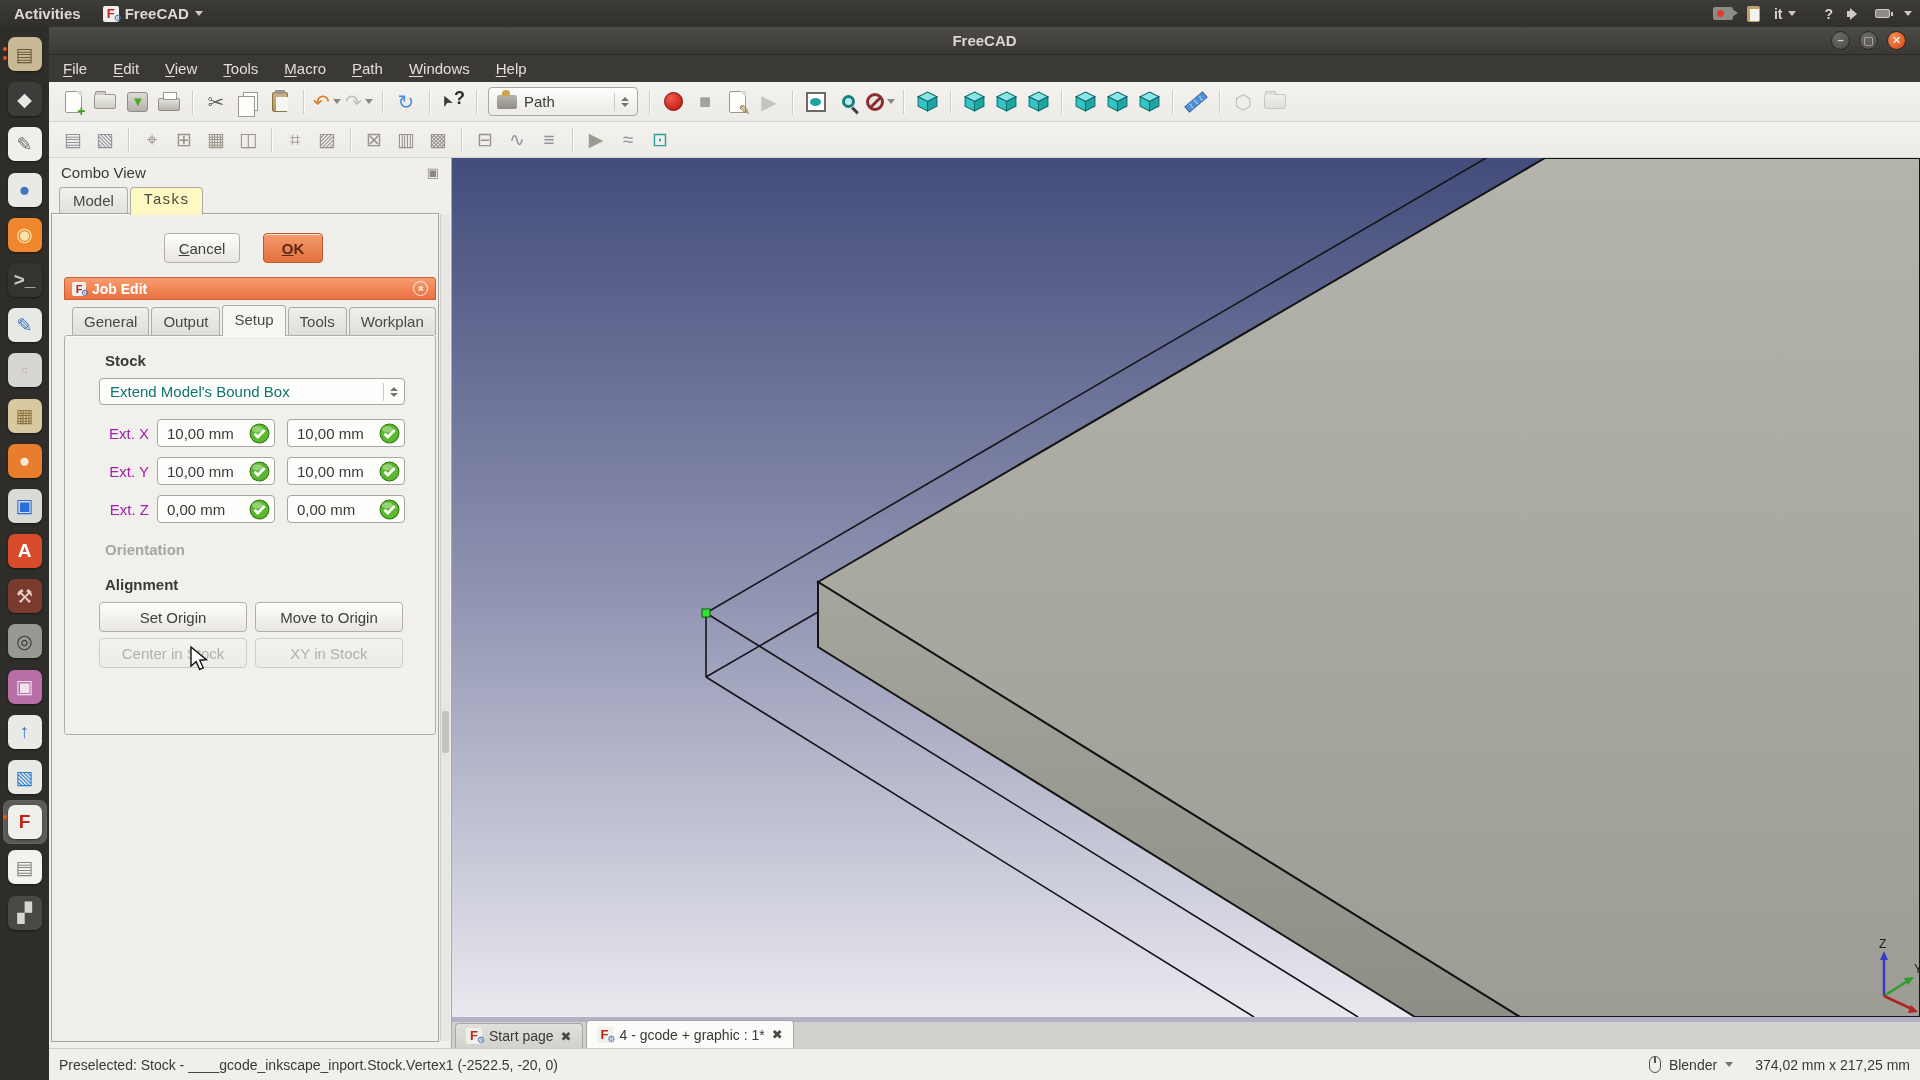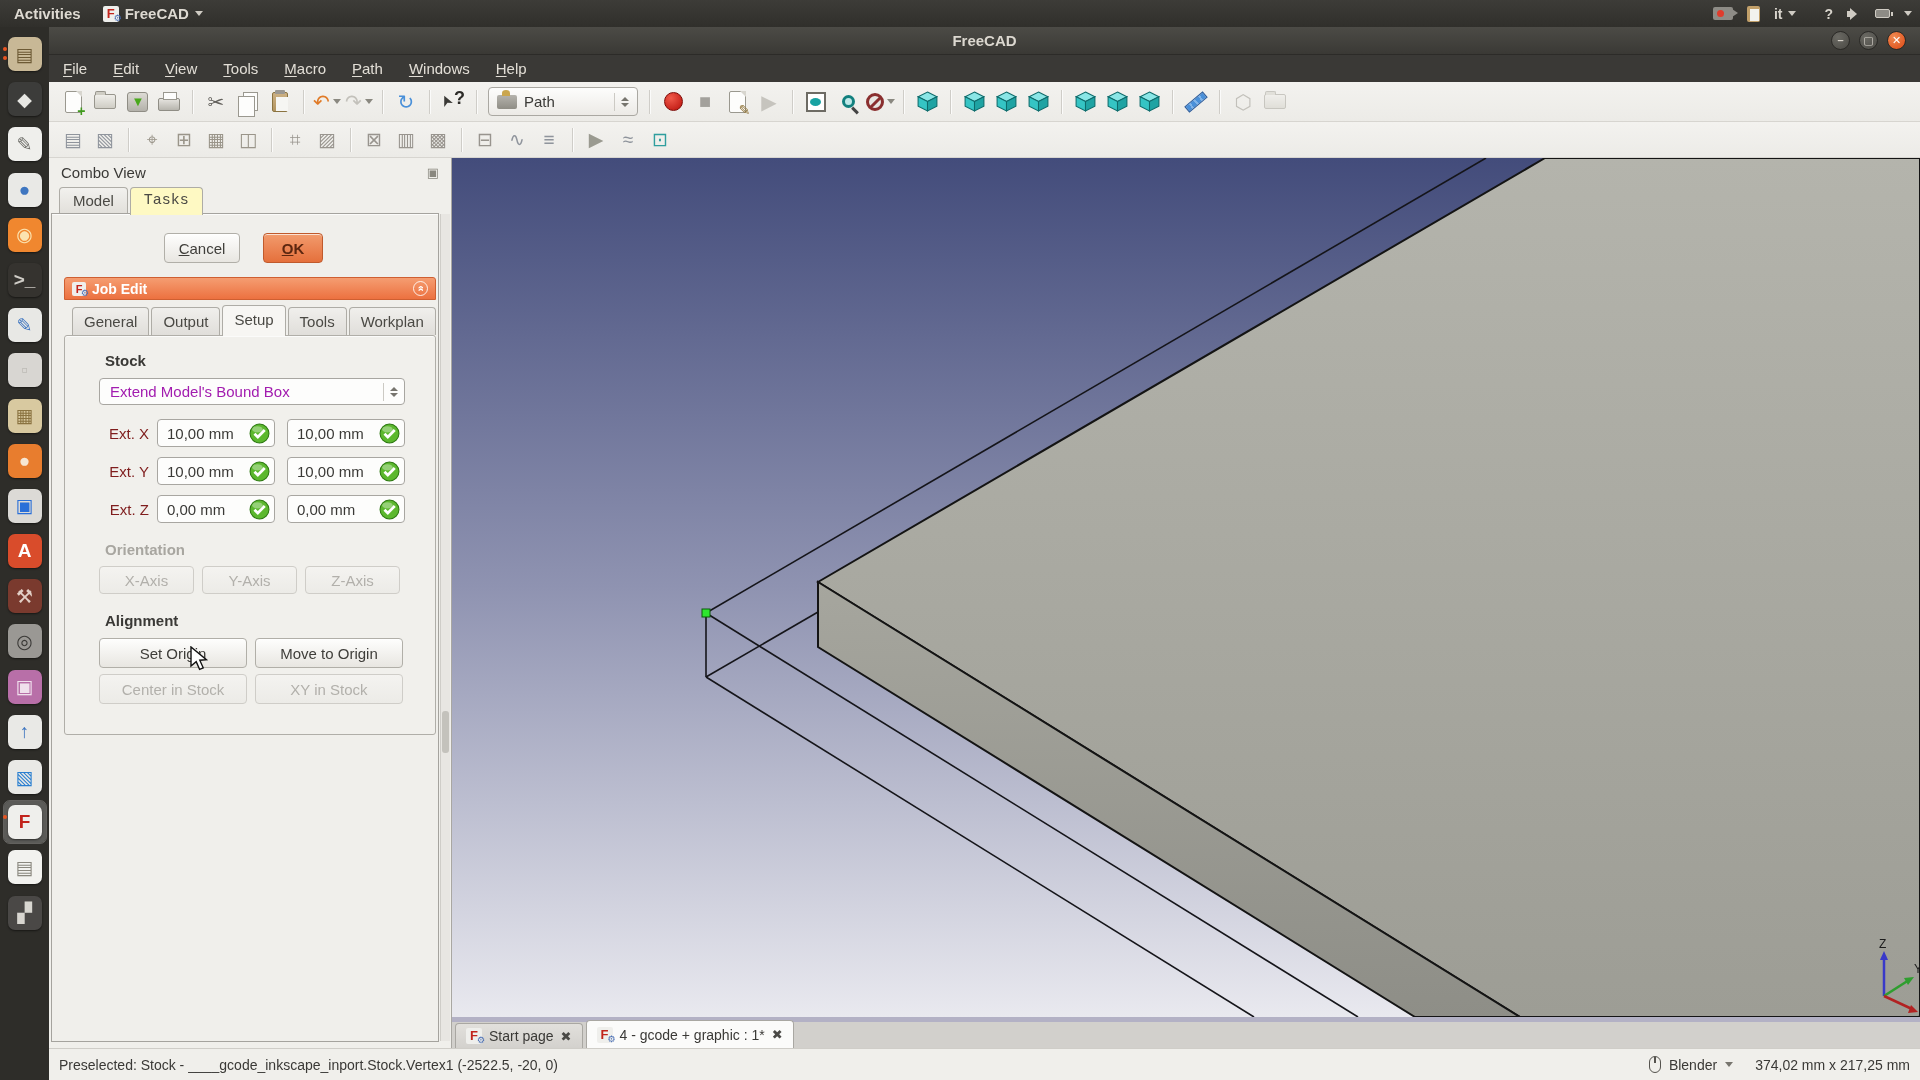--- a/index.html
+++ b/index.html
@@ -115,24 +115,24 @@
   .job-hdr{height:23px;background:linear-gradient(#f59d71,#ec7140);border:1px solid #cf5f31;border-radius:3px 3px 0 0;display:flex;align-items:center;padding:0 7px;color:#fff;font-weight:bold;font-size:14px;gap:6px;}
   .job-hdr .fc-mini{width:14px;height:14px;font-size:11px;line-height:14px;}
   .job-collapse{margin-left:auto;width:15px;height:15px;border:1px solid rgba(255,255,255,.85);border-radius:50%;color:#fff;display:flex;align-items:center;justify-content:center;}
   .job-collapse span{display:inline-block;transform:rotate(-90deg);font-size:11px;line-height:1;margin-top:-1px;}
   .job-tabs{display:flex;padding-left:8px;gap:2px;margin-top:5px;position:relative;z-index:2;align-items:flex-end;}
   .job-tab{padding:5px 11px;font-size:15px;color:#4a4944;background:linear-gradient(#f0efec,#e0deda);border:1px solid #aeaca6;border-bottom:none;border-radius:4px 4px 0 0;}
   .job-tab.active{background:#f7f6f3;padding-bottom:8px;margin-bottom:-1px;}
   .job-frame{border:1px solid #b0aea8;border-radius:3px;background:#f1f0ec;box-shadow:inset 0 1px 0 #fbfbfa;padding:12px 0 18px 0;min-height:400px;}
   .grp-label{font-weight:bold;font-size:15px;color:#3a3936;margin:4px 0 0 40px;}
   .grp-label.dim{color:#a8a6a0;}
-  .stock-select{display:flex;align-items:center;height:27px;background:#fdfdfc;border:1px solid #a8a6a1;border-radius:4px;margin:9px 30px 0 34px;padding:0 6px 0 10px;font-size:15px;color:#a21caf;}
+  .stock-select{display:flex;align-items:center;height:27px;background:#fdfdfc;border:1px solid #a8a6a1;border-radius:4px;margin:9px 30px 0 34px;padding:0 6px 0 10px;font-size:15px;color:#0f766e;}
   .stock-select .val{flex:1;}
   .ext-row{display:flex;align-items:center;margin:0 0 10px 0;height:28px;}
-  .ext-label{width:92px;text-align:right;font-size:15px;color:#7f1d1d;padding-right:8px;}
+  .ext-label{width:92px;text-align:right;font-size:15px;color:#a21caf;padding-right:8px;}
   .ext-field{width:118px;height:28px;background:#fdfdfc;border:1px solid #a8a6a1;border-radius:4px;display:flex;align-items:center;padding:0 4px 0 9px;font-size:15px;color:#3a3936;margin-right:12px;}
   .ext-field .v{flex:1;}
   .axis-row{display:flex;gap:8px;margin:8px 0 0 34px;}
   .axis-row .btn{width:95px;height:28px;}
   .align-grid{display:grid;grid-template-columns:148px 148px;gap:6px 8px;margin:9px 0 0 34px;}
   .align-grid .btn{height:30px;}
 
   
   .right-col{flex:1;display:flex;flex-direction:column;min-width:0;}
   .viewport{flex:1;position:relative;min-height:0;}
@@ -521,25 +521,20 @@
                       <span class="v">0,00 mm</span>
                       <svg width="21" height="21" viewBox="0 0 20 20">
                         <circle cx="10" cy="10" r="9" fill="#5cb82e" stroke="#2e7a12"></circle>
                         <ellipse cx="8" cy="6" rx="5" ry="3" fill="rgba(255,255,255,.35)"></ellipse>
                         <path d="M5.2,10.2 L8.4,13.4 L15,6.6" stroke="#fff" stroke-width="2.6" fill="none"></path>
                       </svg>
                     </span>
                   </div>
                 </div>
               <div class="grp-label dim" style="margin-top:18px;">Orientation</div>
-              <div class="axis-row" id="axis-row">
-                  <span class="btn disabled">X-Axis</span>
-                  <span class="btn disabled">Y-Axis</span>
-                  <span class="btn disabled">Z-Axis</span>
-                </div>
               <div class="grp-label" style="margin-top:18px;">Alignment</div>
               <div class="align-grid" id="align-grid">
                   <span class="btn">Set Origin</span>
                   <span class="btn">Move to Origin</span>
                   <span class="btn disabled">Center in Stock</span>
                   <span class="btn disabled">XY in Stock</span>
                 </div>
             </div>
           </div>
         </div>

